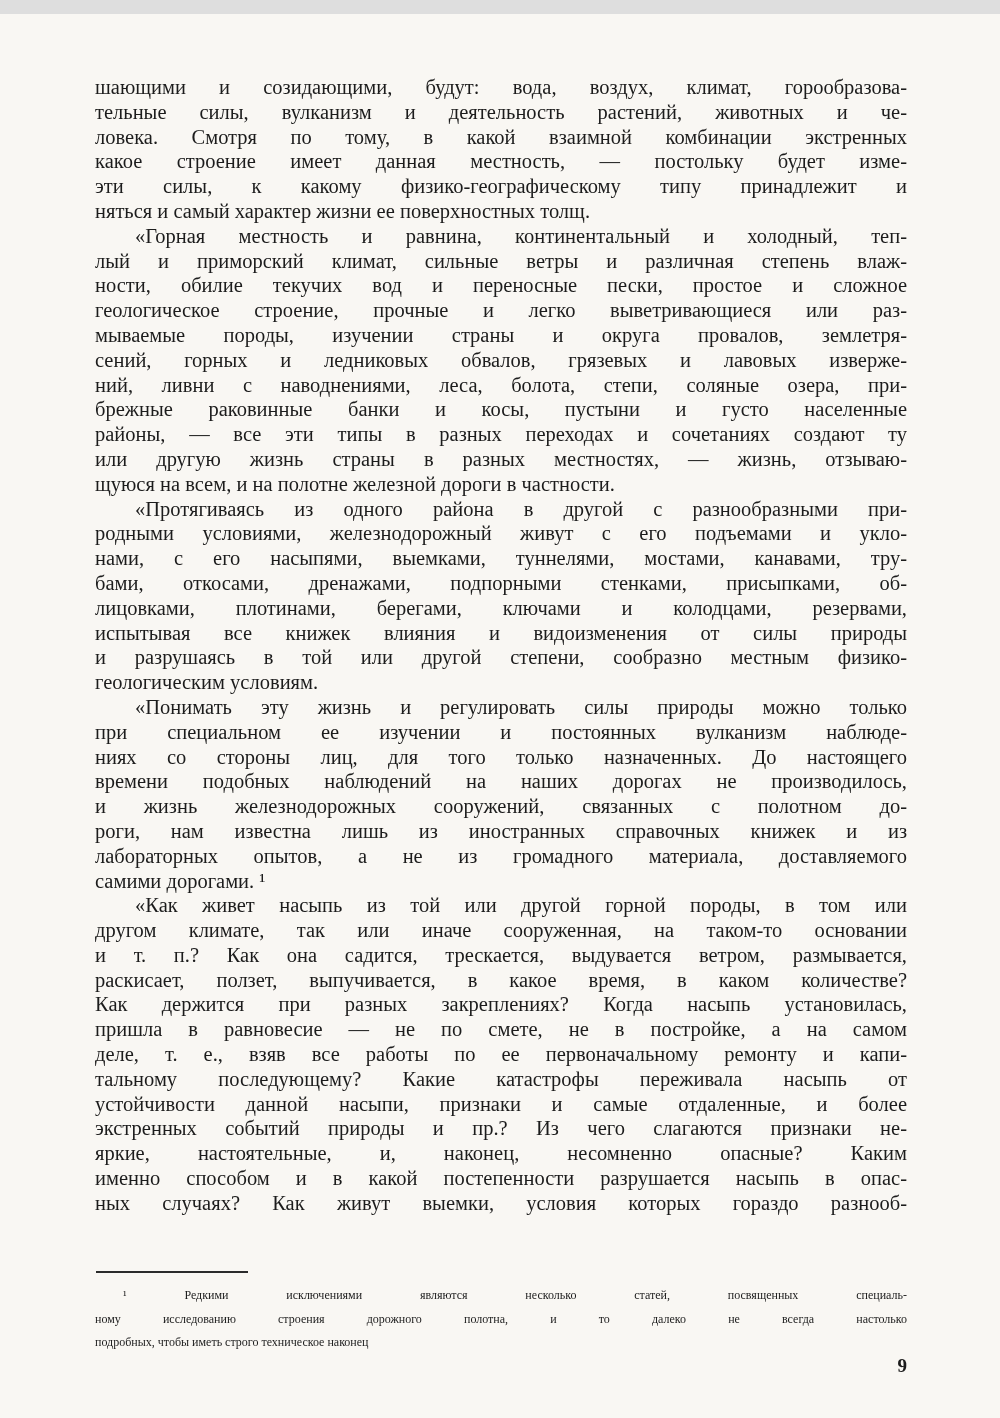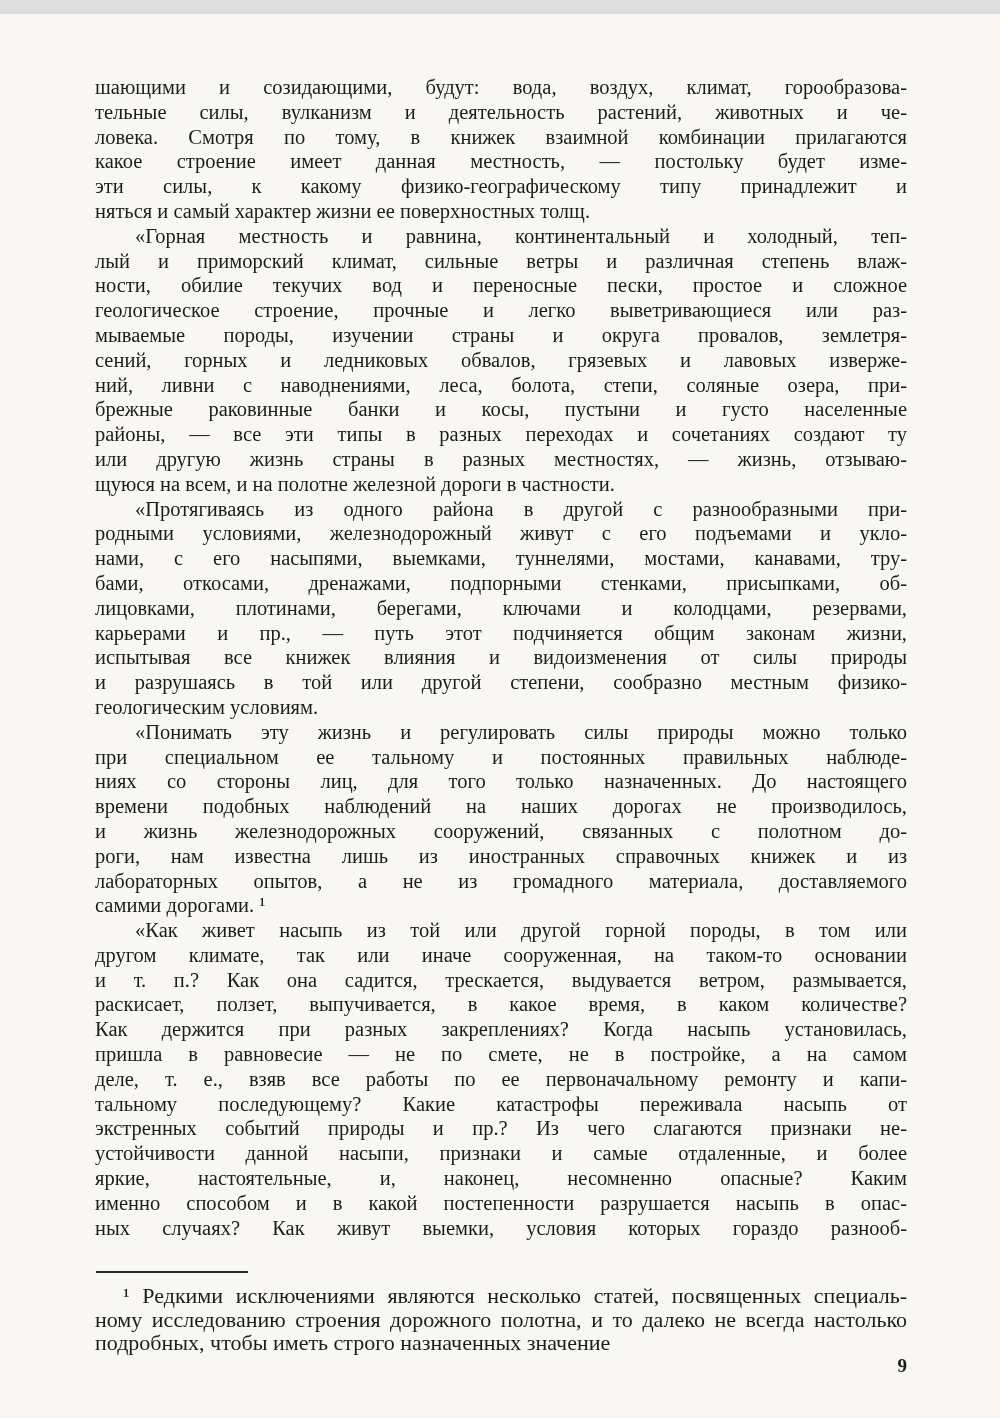--- a/index.html
+++ b/index.html
@@ -40,21 +40,21 @@
     top: 1257px;
     width: 152px;
     height: 2px;
     background: #2b2b2b;
   }
   .footnote {
     position: absolute;
     left: 95px;
     top: 1270px;
     width: 812px;
-    font-size: 22px;
+    font-size: 12px;
     line-height: 23.5px;
   }
   .fn-line {
     text-align: justify;
     text-align-last: justify;
   }
   .fn-line.line-end { text-align-last: left; }
   .fn-line.indent { text-indent: 28px; }
   .page-number {
     position: absolute;
@@ -69,21 +69,21 @@
 </head>
 <body>
 
 <div class="page" style="background: rgb(249, 247, 243); color: rgb(28, 28, 28);">
 
   <div class="text-block">
 
   <div class="paragraph">
         <div class="line">шающими и созидающими, будут: вода, воздух, климат, горообразова-</div>
         <div class="line">тельные силы, вулканизм и деятельность растений, животных и че-</div>
-        <div class="line">ловека. Смотря по тому, в книжек взаимной комбинации прилагаются</div>
+        <div class="line">ловека. Смотря по тому, в какой взаимной комбинации экстренных</div>
         <div class="line">какое строение имеет данная местность, — постольку будет изме-</div>
         <div class="line">эти силы, к какому физико-географическому типу принадлежит и</div>
         <div class="line line-end">няться и самый характер жизни ее поверхностных толщ.</div>
       </div>
       <div class="paragraph">
         <div class="line indent">«Горная местность и равнина, континентальный и холодный, теп-</div>
         <div class="line">лый и приморский климат, сильные ветры и различная степень влаж-</div>
         <div class="line">ности, обилие текучих вод и переносные пески, простое и сложное</div>
         <div class="line">геологическое строение, прочные и легко выветривающиеся или раз-</div>
         <div class="line">мываемые породы, изучении страны и округа провалов, землетря-</div>
@@ -93,55 +93,54 @@
         <div class="line">районы, — все эти типы в разных переходах и сочетаниях создают ту</div>
         <div class="line">или другую жизнь страны в разных местностях, — жизнь, отзываю-</div>
         <div class="line line-end">щуюся на всем, и на полотне железной дороги в частности.</div>
       </div>
       <div class="paragraph">
         <div class="line indent">«Протягиваясь из одного района в другой с разнообразными при-</div>
         <div class="line">родными условиями, железнодорожный живут с его подъемами и укло-</div>
         <div class="line">нами, с его насыпями, выемками, туннелями, мостами, канавами, тру-</div>
         <div class="line">бами, откосами, дренажами, подпорными стенками, присыпками, об-</div>
         <div class="line">лицовками, плотинами, берегами, ключами и колодцами, резервами,</div>
-        <div class="line">карьерами и пр., — путь этот подчиняется общим законам жизни,</div>
         <div class="line">испытывая все книжек влияния и видоизменения от силы природы</div>
         <div class="line">и разрушаясь в той или другой степени, сообразно местным физико-</div>
         <div class="line line-end">геологическим условиям.</div>
       </div>
       <div class="paragraph">
         <div class="line indent">«Понимать эту жизнь и регулировать силы природы можно только</div>
-        <div class="line">при специальном ее тальному и постоянных правильных наблюде-</div>
+        <div class="line">при специальном ее изучении и постоянных вулканизм наблюде-</div>
         <div class="line">ниях со стороны лиц, для того только назначенных. До настоящего</div>
         <div class="line">времени подобных наблюдений на наших дорогах не производилось,</div>
         <div class="line">и жизнь железнодорожных сооружений, связанных с полотном до-</div>
         <div class="line">роги, нам известна лишь из иностранных справочных книжек и из</div>
         <div class="line">лабораторных опытов, а не из громадного материала, доставляемого</div>
         <div class="line line-end">самими дорогами. ¹</div>
       </div>
       <div class="paragraph">
         <div class="line indent">«Как живет насыпь из той или другой горной породы, в том или</div>
         <div class="line">другом климате, так или иначе сооруженная, на таком-то основании</div>
         <div class="line">и т. п.? Как она садится, трескается, выдувается ветром, размывается,</div>
         <div class="line">раскисает, ползет, выпучивается, в какое время, в каком количестве?</div>
         <div class="line">Как держится при разных закреплениях? Когда насыпь установилась,</div>
         <div class="line">пришла в равновесие — не по смете, не в постройке, а на самом</div>
         <div class="line">деле, т. е., взяв все работы по ее первоначальному ремонту и капи-</div>
         <div class="line">тальному последующему? Какие катастрофы переживала насыпь от</div>
+        <div class="line">устойчивости данной насыпи, признаки и самые отдаленные, и более</div>
         <div class="line">экстренных событий природы и пр.? Из чего слагаются признаки не-</div>
-        <div class="line">устойчивости данной насыпи, признаки и самые отдаленные, и более</div>
         <div class="line">яркие, настоятельные, и, наконец, несомненно опасные? Каким</div>
         <div class="line">именно способом и в какой постепенности разрушается насыпь в опас-</div>
         <div class="line">ных случаях? Как живут выемки, условия которых гораздо разнооб-</div>
       </div>
     </div>
 
   <div class="footnote-rule"></div>
 
   <div class="footnote">
     <div class="fn-line indent">¹ Редкими исключениями являются несколько статей, посвященных специаль-</div>
     <div class="fn-line">ному исследованию строения дорожного полотна, и то далеко не всегда настолько</div>
-    <div class="fn-line line-end">подробных, чтобы иметь строго назначенных значение</div>
+    <div class="fn-line line-end">подробных, чтобы иметь строго техническое наконец</div>
   </div>
 
   <div class="page-number">9</div>
 
 </div>
 
 </body></html>

